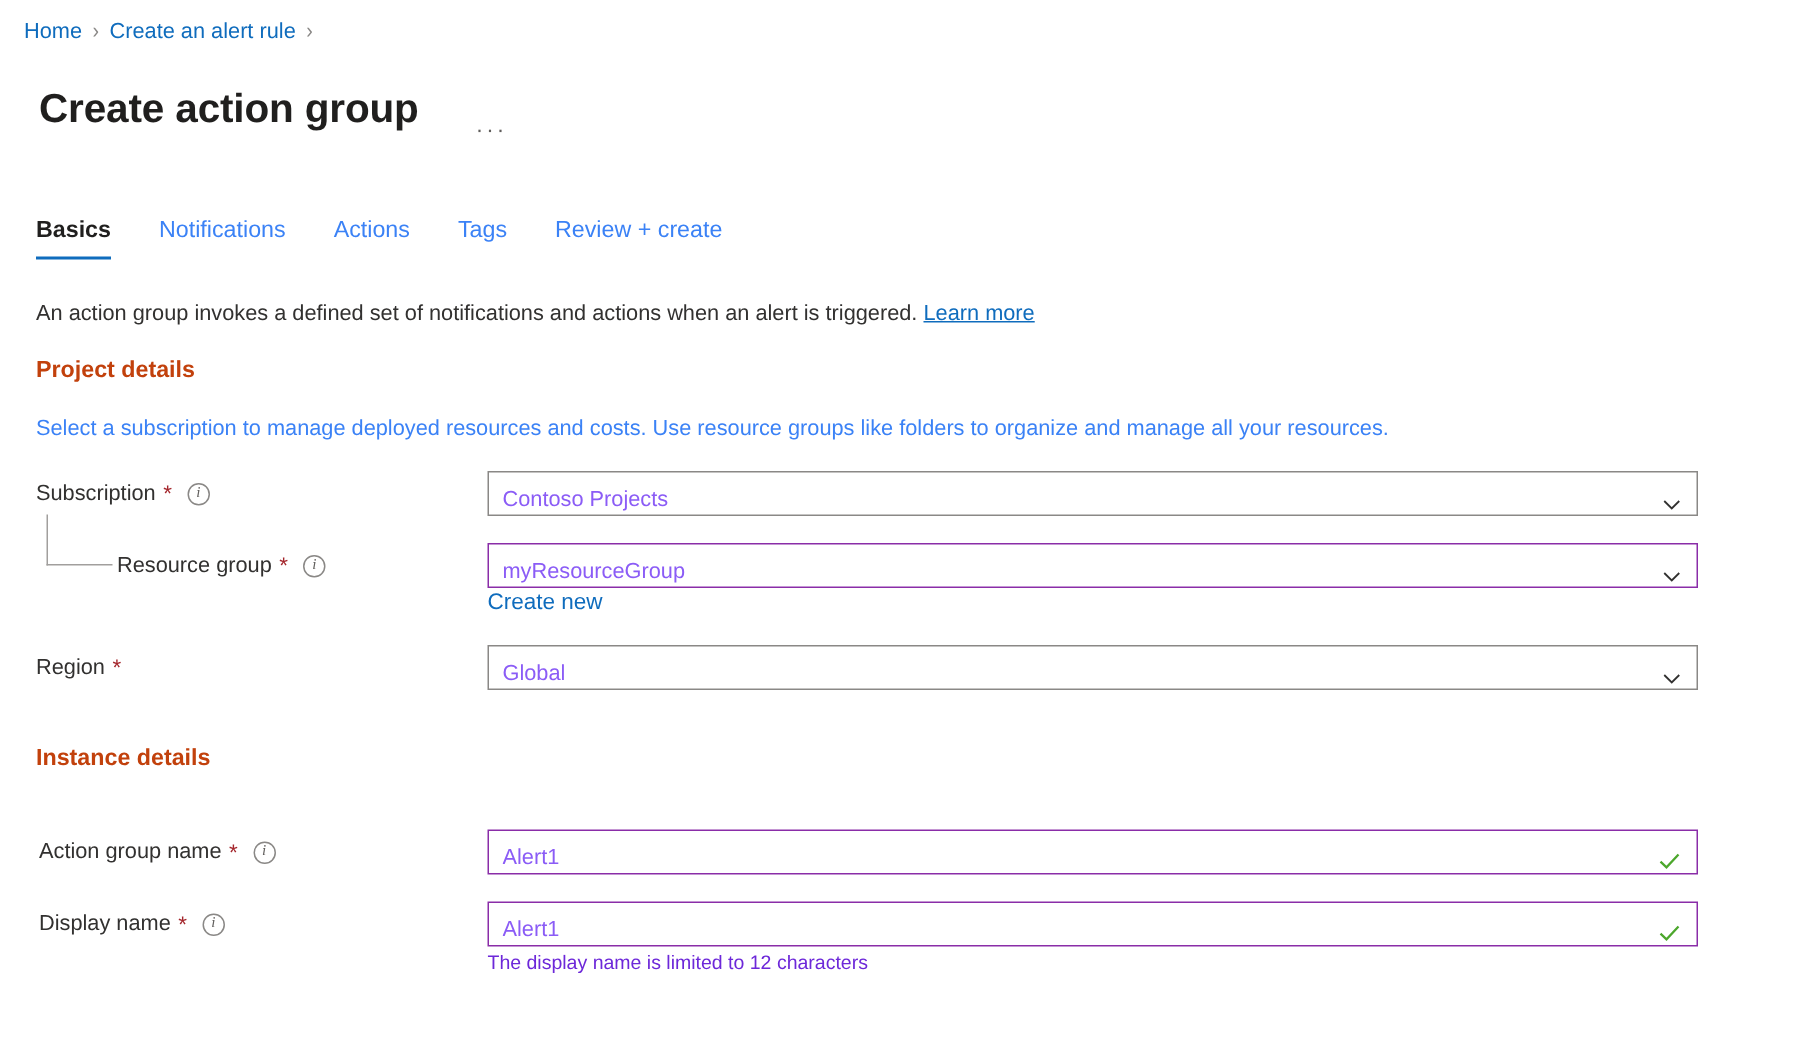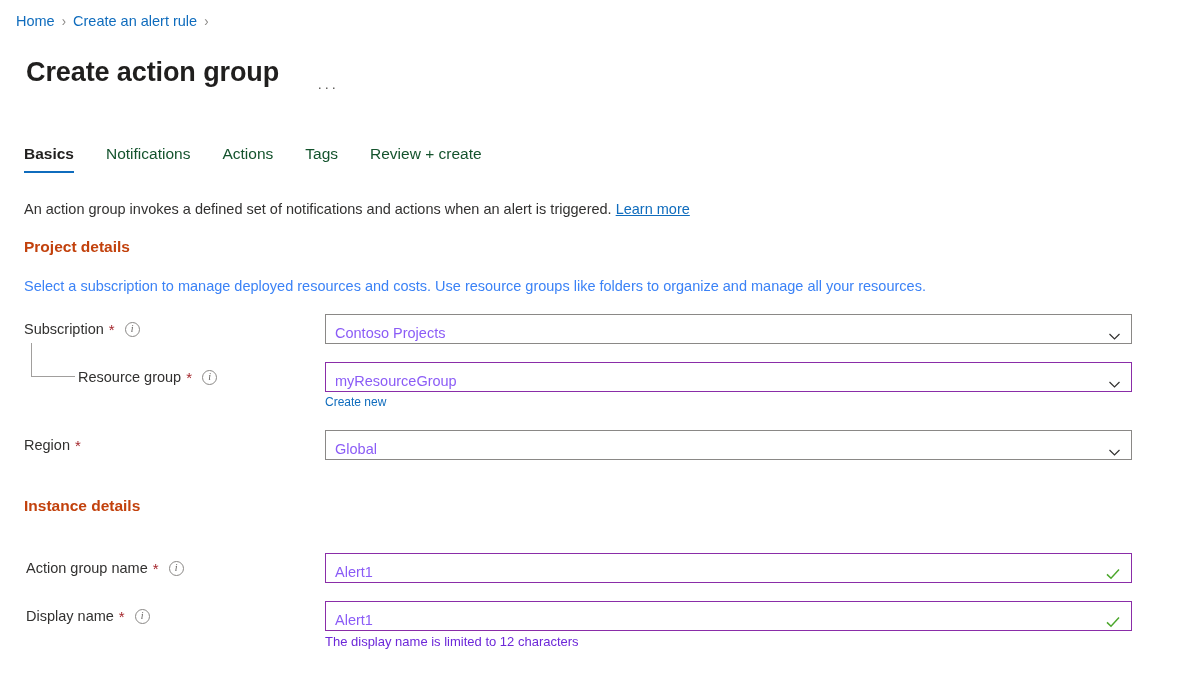--- a/index.html
+++ b/index.html
@@ -78,21 +78,21 @@
   .tabs {
     position: absolute;
     left: 24px;
     top: 143px;
     display: flex;
     align-items: flex-start;
     height: 34px;
   }
   .tab {
     font-size: 15.5px;
-    color: #14532d;
+    color: #3b82f6;
     padding: 0 0 8px 0;
     margin-right: 32px;
     cursor: pointer;
     position: relative;
     line-height: 22px;
     white-space: nowrap;
   }
   .tab:last-child { margin-right: 0; }
   .tab.active {
     font-weight: 700;
@@ -227,21 +227,21 @@
     height: 16px;
     flex: none;
     margin-right: 2px;
   }
   .check svg { display: block; }
 
   .create-new {
     position: absolute;
     left: 325px;
     top: 392px;
-    font-size: 12px;
+    font-size: 15px;
     color: #0f6cbd;
     cursor: pointer;
     line-height: 20px;
   }
 
   .helper-text {
     position: absolute;
     left: 325px;
     top: 633px;
     font-size: 13px;

